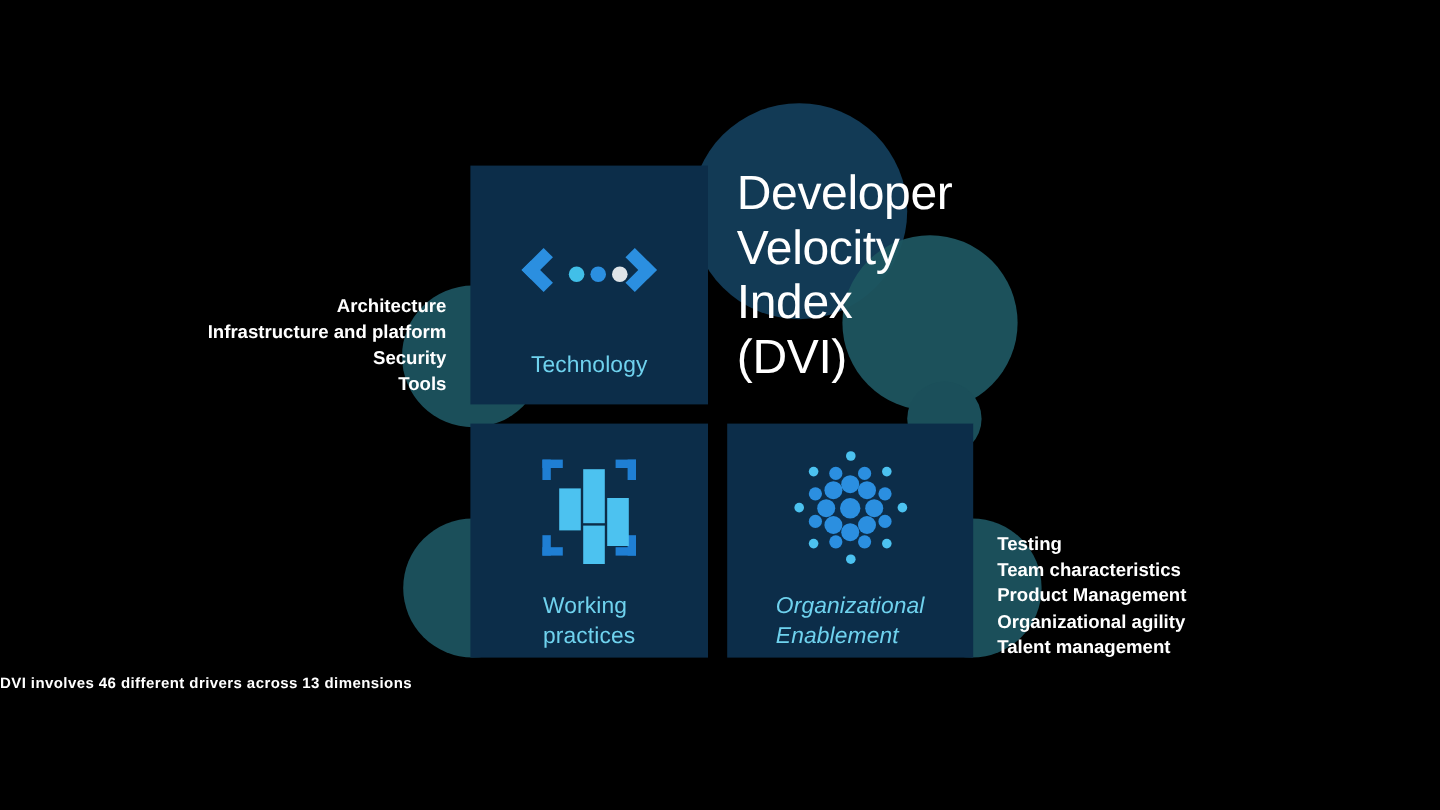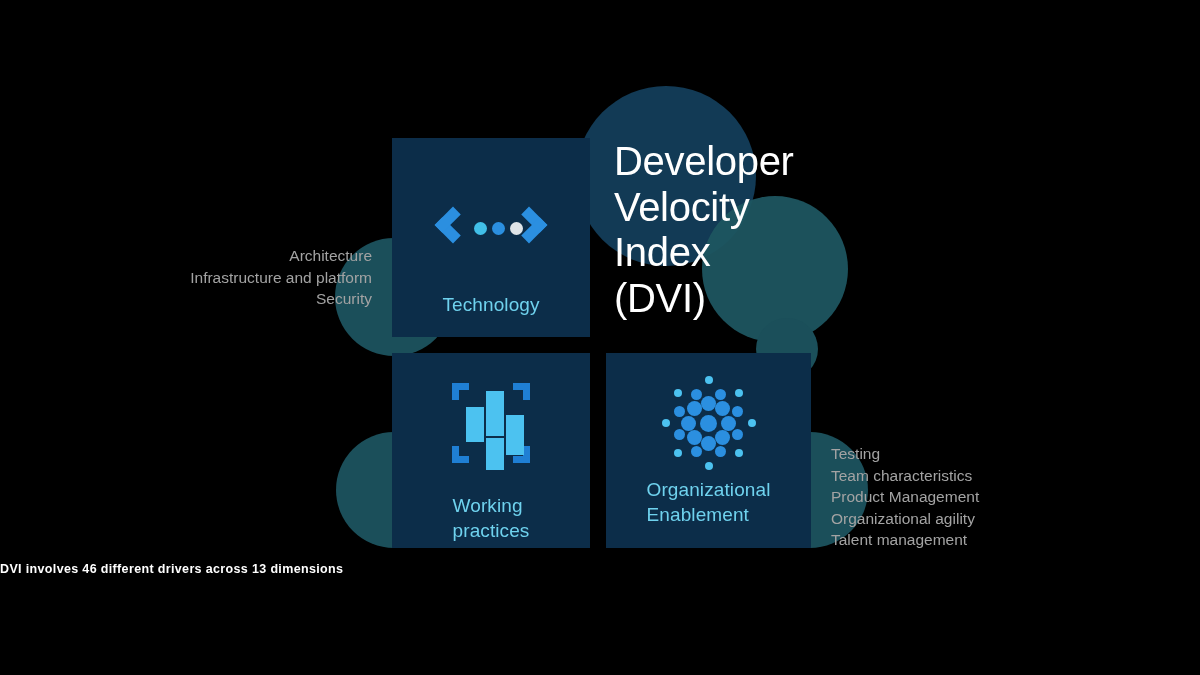--- a/index.html
+++ b/index.html
@@ -46,42 +46,42 @@
   #tile-technology { left:392px; top:138px; width:198px; height:199px; }
   #tile-technology .tile-icon { margin-top:52px; }
   #tile-technology .tile-label { margin-top:22px; }
 
   #tile-working { left:392px; top:353px; width:198px; height:195px; }
   #tile-working .tile-icon { margin-top:22px; height:96px; }
   #tile-working .tile-label { margin-top:22px; }
 
   #tile-orgenable { left:606px; top:353px; width:205px; height:195px; }
   #tile-orgenable .tile-icon { margin-top:22px; height:96px; }
-  #tile-orgenable .tile-label { margin-top:6px; }
+  #tile-orgenable .tile-label { margin-top:22px;font-style:italic; }
 
   
   #title {
     position:absolute;
     left:614px; top:139px;
     width:300px;
     color:#ffffff;
     font-size:40px;
     line-height:1.14;
     font-weight:400;
     letter-spacing:-0.3px;
     white-space:pre-line;
   }
 
   
   .labels {
     position:absolute;
-    color:#a3a3a3;
+    color:#ffffff;
     font-size:15.5px;
     line-height:21.5px;
-    font-weight:400;
+    font-weight:700;
   }
   .labels div { white-space:nowrap; }
   #labels-technology { left:140px; top:245px; width:232px; text-align:right; }
   #labels-working    { left:172px; top:462px; width:200px; text-align:right; }
   #labels-orgenable  { left:831px; top:443px; width:260px; text-align:left; }
 
   
   #footer {
     position:absolute;
     left:0; top:562px; width:1200px;
@@ -231,20 +231,21 @@
 
   <div id="title">Developer
 Velocity
 Index
 (DVI)</div>
 
   <div class="labels" id="labels-technology">
     <div>Architecture</div>
     <div>Infrastructure and platform</div>
     <div>Security</div>
+    <div>Tools</div>
   </div>
 
 
   <div class="labels" id="labels-orgenable">
     <div>Testing</div>
     <div>Team characteristics</div>
     <div>Product Management</div>
     <div>Organizational agility</div>
     <div>Talent management</div>
   </div>

